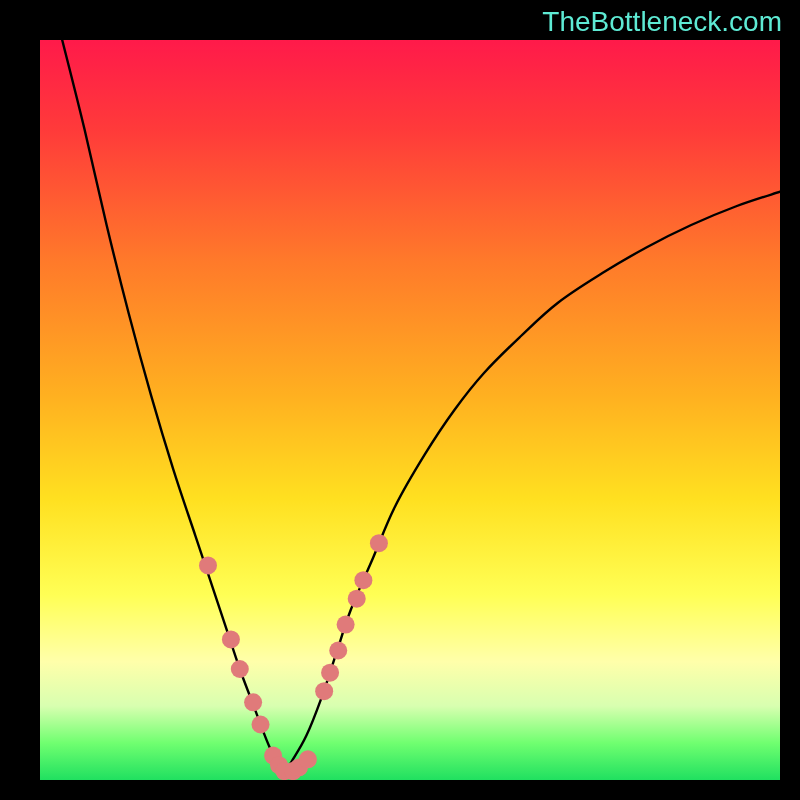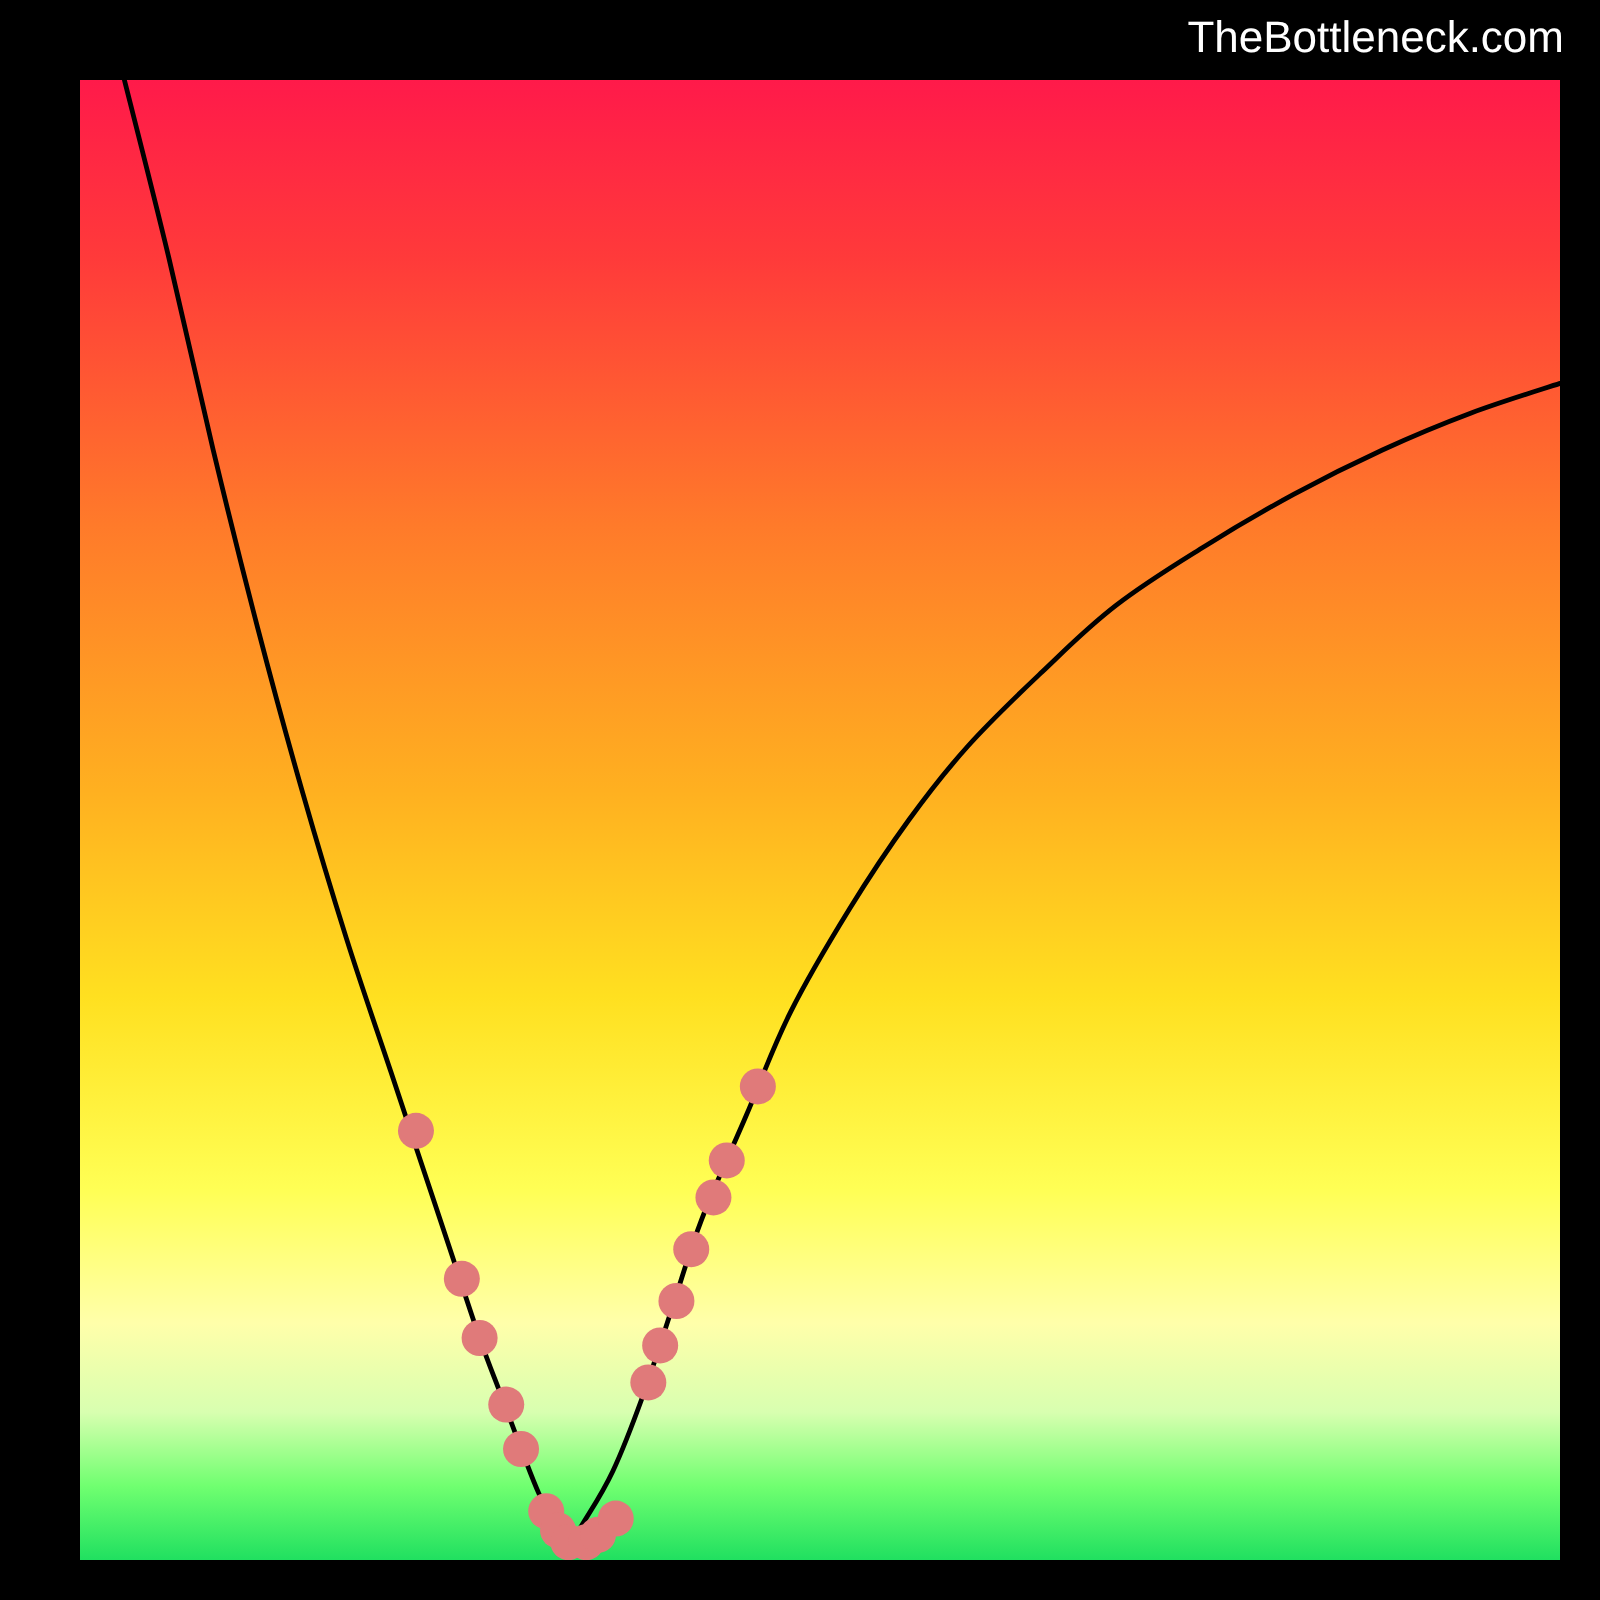--- a/index.html
+++ b/index.html
@@ -8,23 +8,23 @@
       width: 800px;
       height: 800px;
       background: #000;
       position: relative;
       overflow: hidden;
     }
     .watermark {
       position: absolute;
       top: 6px;
       right: 18px;
-      color: #ffffff;
+      color: #5eead4;
       font-family: Arial, sans-serif;
-      font-size: 22px;
+      font-size: 28px;
       font-weight: 500;
       z-index: 10;
     }
     .plot-area {
       position: absolute;
       left: 40px;
       top: 40px;
       width: 740px;
       height: 740px;
     }

